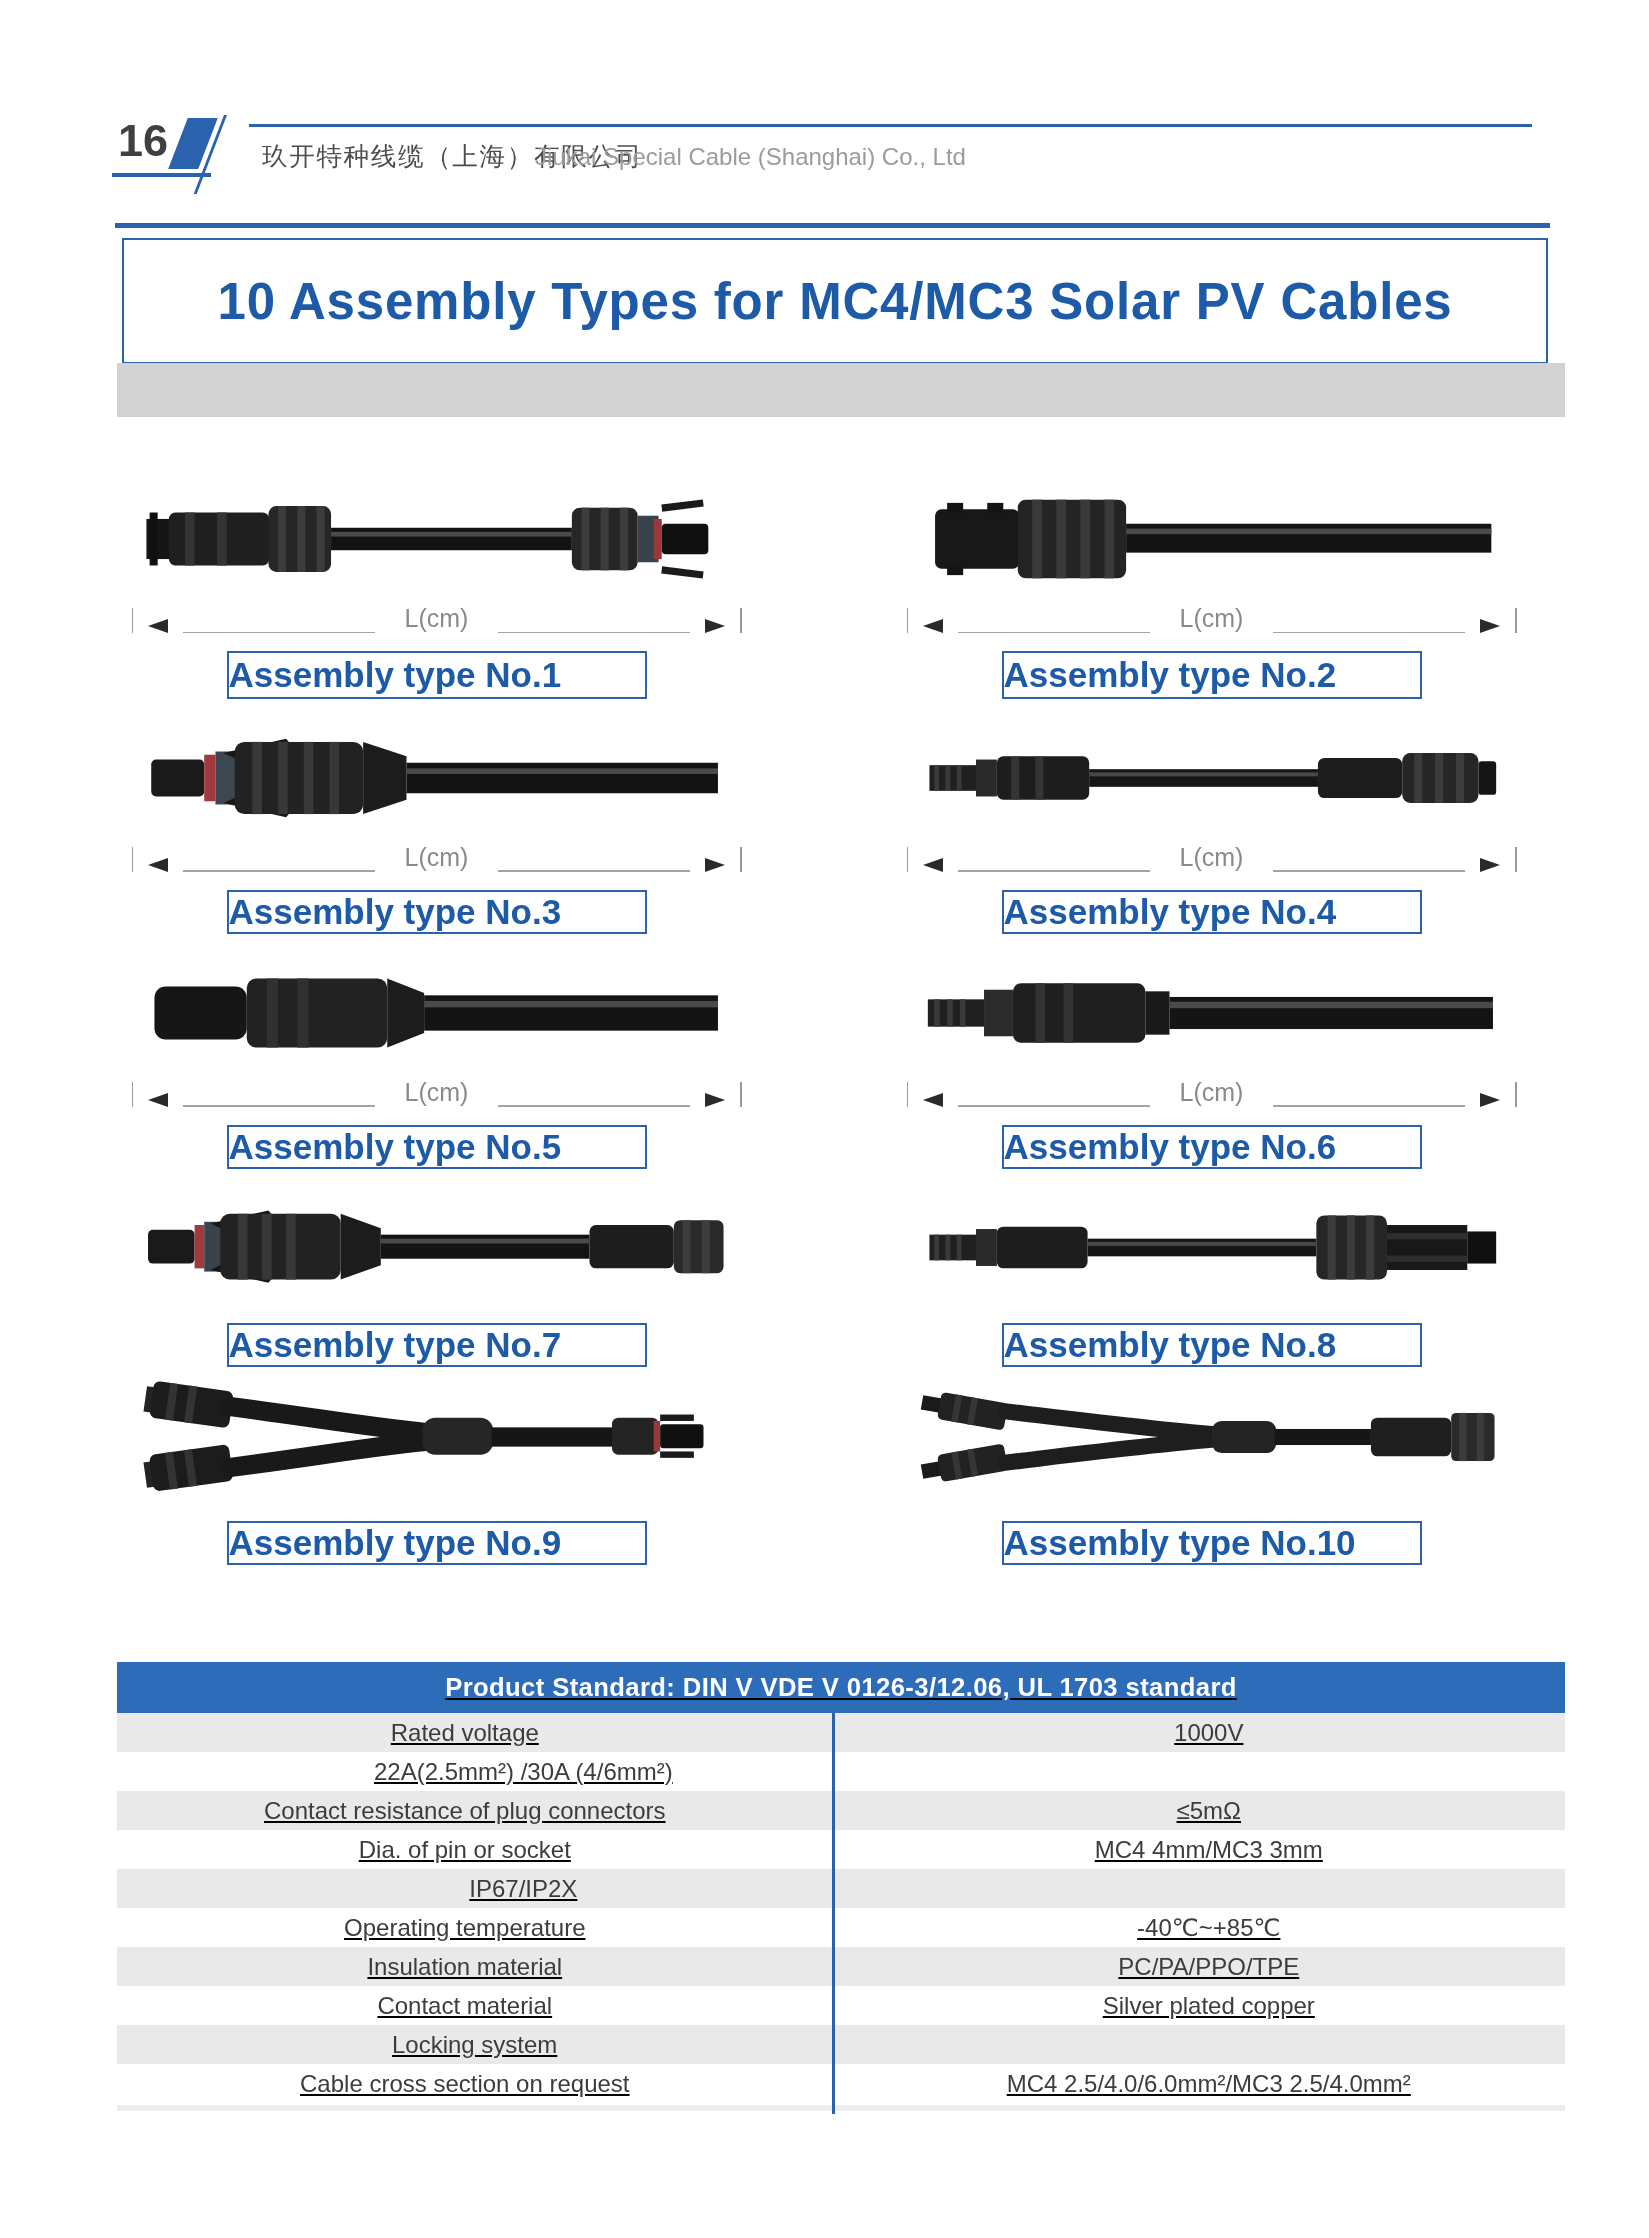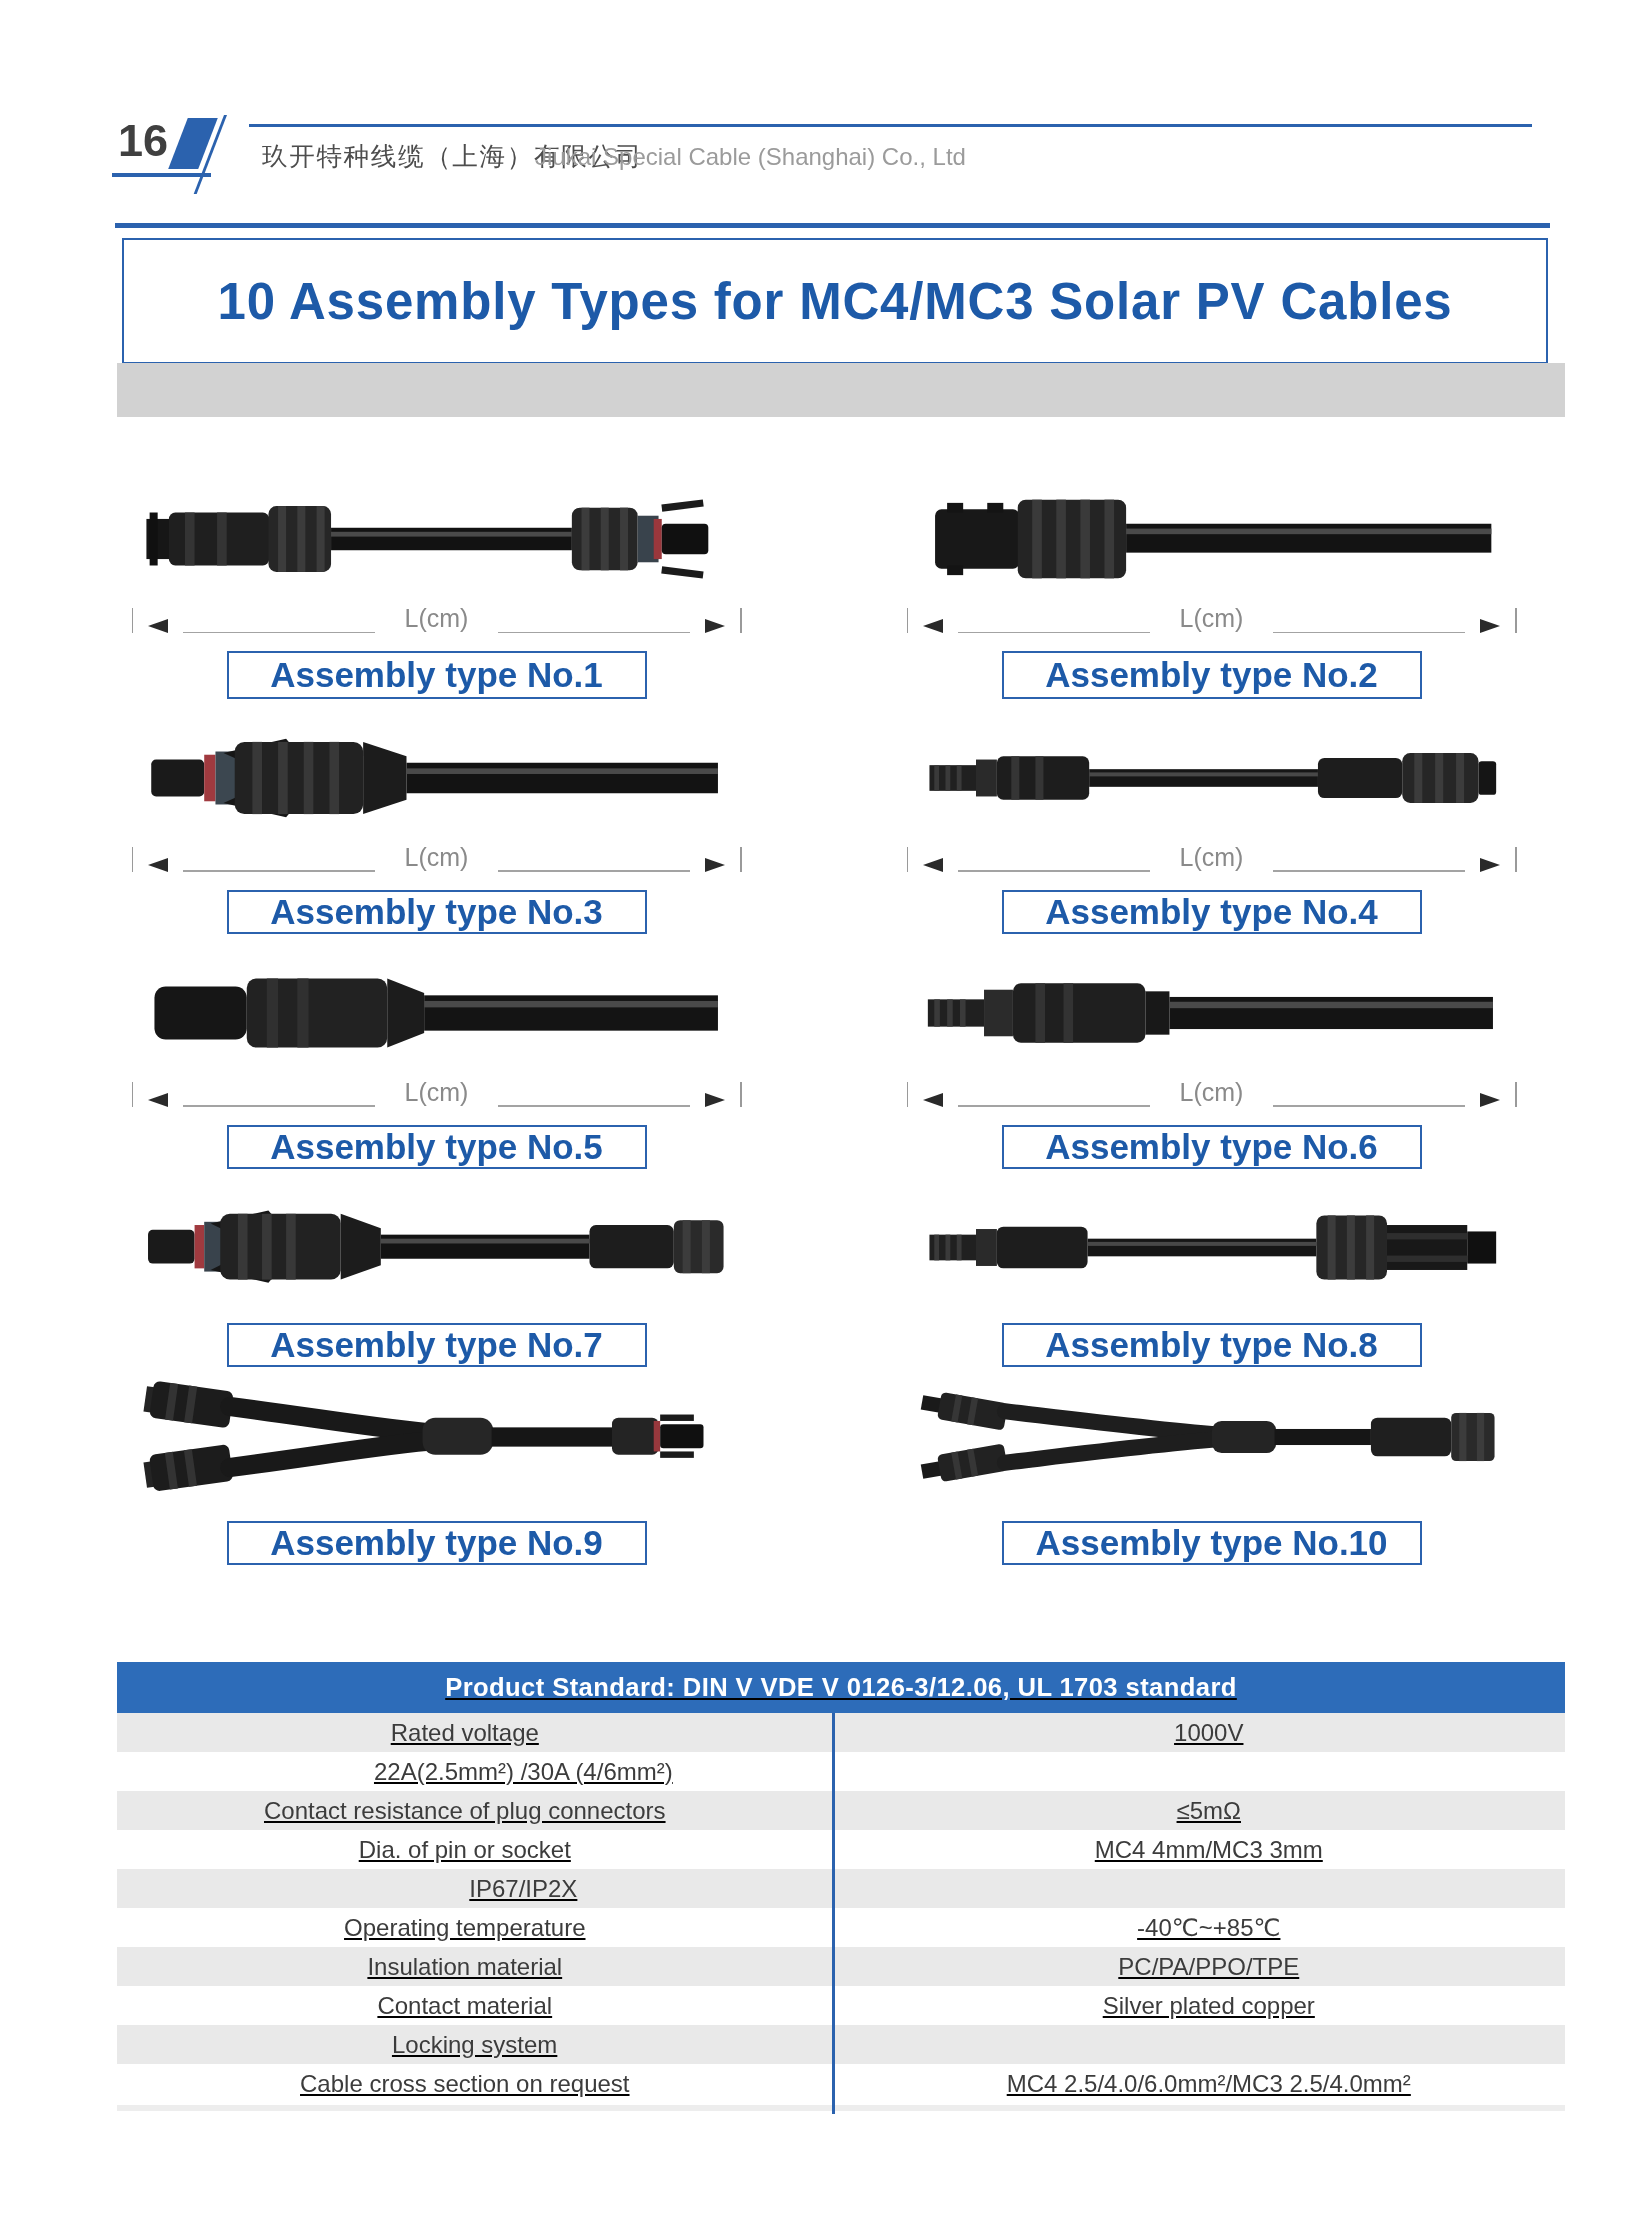--- a/index.html
+++ b/index.html
@@ -32,21 +32,21 @@
   .fig svg{display:block;}
   .dim{width:610px;display:flex;align-items:flex-end;margin-top:3.3px;gap:15px;}
   .tick{width:1.6px;height:25px;background:#9a9a9a;}
   .arr-l{width:0;height:0;border-top:7.4px solid transparent;border-bottom:7.4px solid transparent;
          border-right:20px solid #2a2a2a;}
   .arr-r{width:0;height:0;border-top:7.4px solid transparent;border-bottom:7.4px solid transparent;
          border-left:20px solid #2a2a2a;}
   .dline{flex:1;height:1.6px;background:#a3a3a3;}
   .dim-label{font-size:25px;color:#8a8a8a;margin:0 15px;}
   .label-box{margin-top:18px;width:416px;height:48px;border:2.5px solid #2b62ae;background:#fff;
-             display:flex;align-items:center;justify-content:center;}
+             display:flex;align-items:center;}
   .label-box span{font-size:35px;font-weight:bold;color:#1d5aa8;}
 
   
   .spec-table{position:absolute;left:117px;top:1662px;width:1448px;text-decoration:underline;}
   .thead{height:51px;background:#2d6cb9;display:flex;align-items:center;justify-content:center;}
   .thead span{color:#ffffff;font-size:25.6px;font-weight:bold;letter-spacing:0.4px;}
   .tbody{position:relative;}
   .trow{display:flex;height:39px;}
   .trow.gray{background:#e9e9e9;}
   .tcell{display:flex;align-items:center;justify-content:center;font-size:24px;color:#3c3c3c;}

